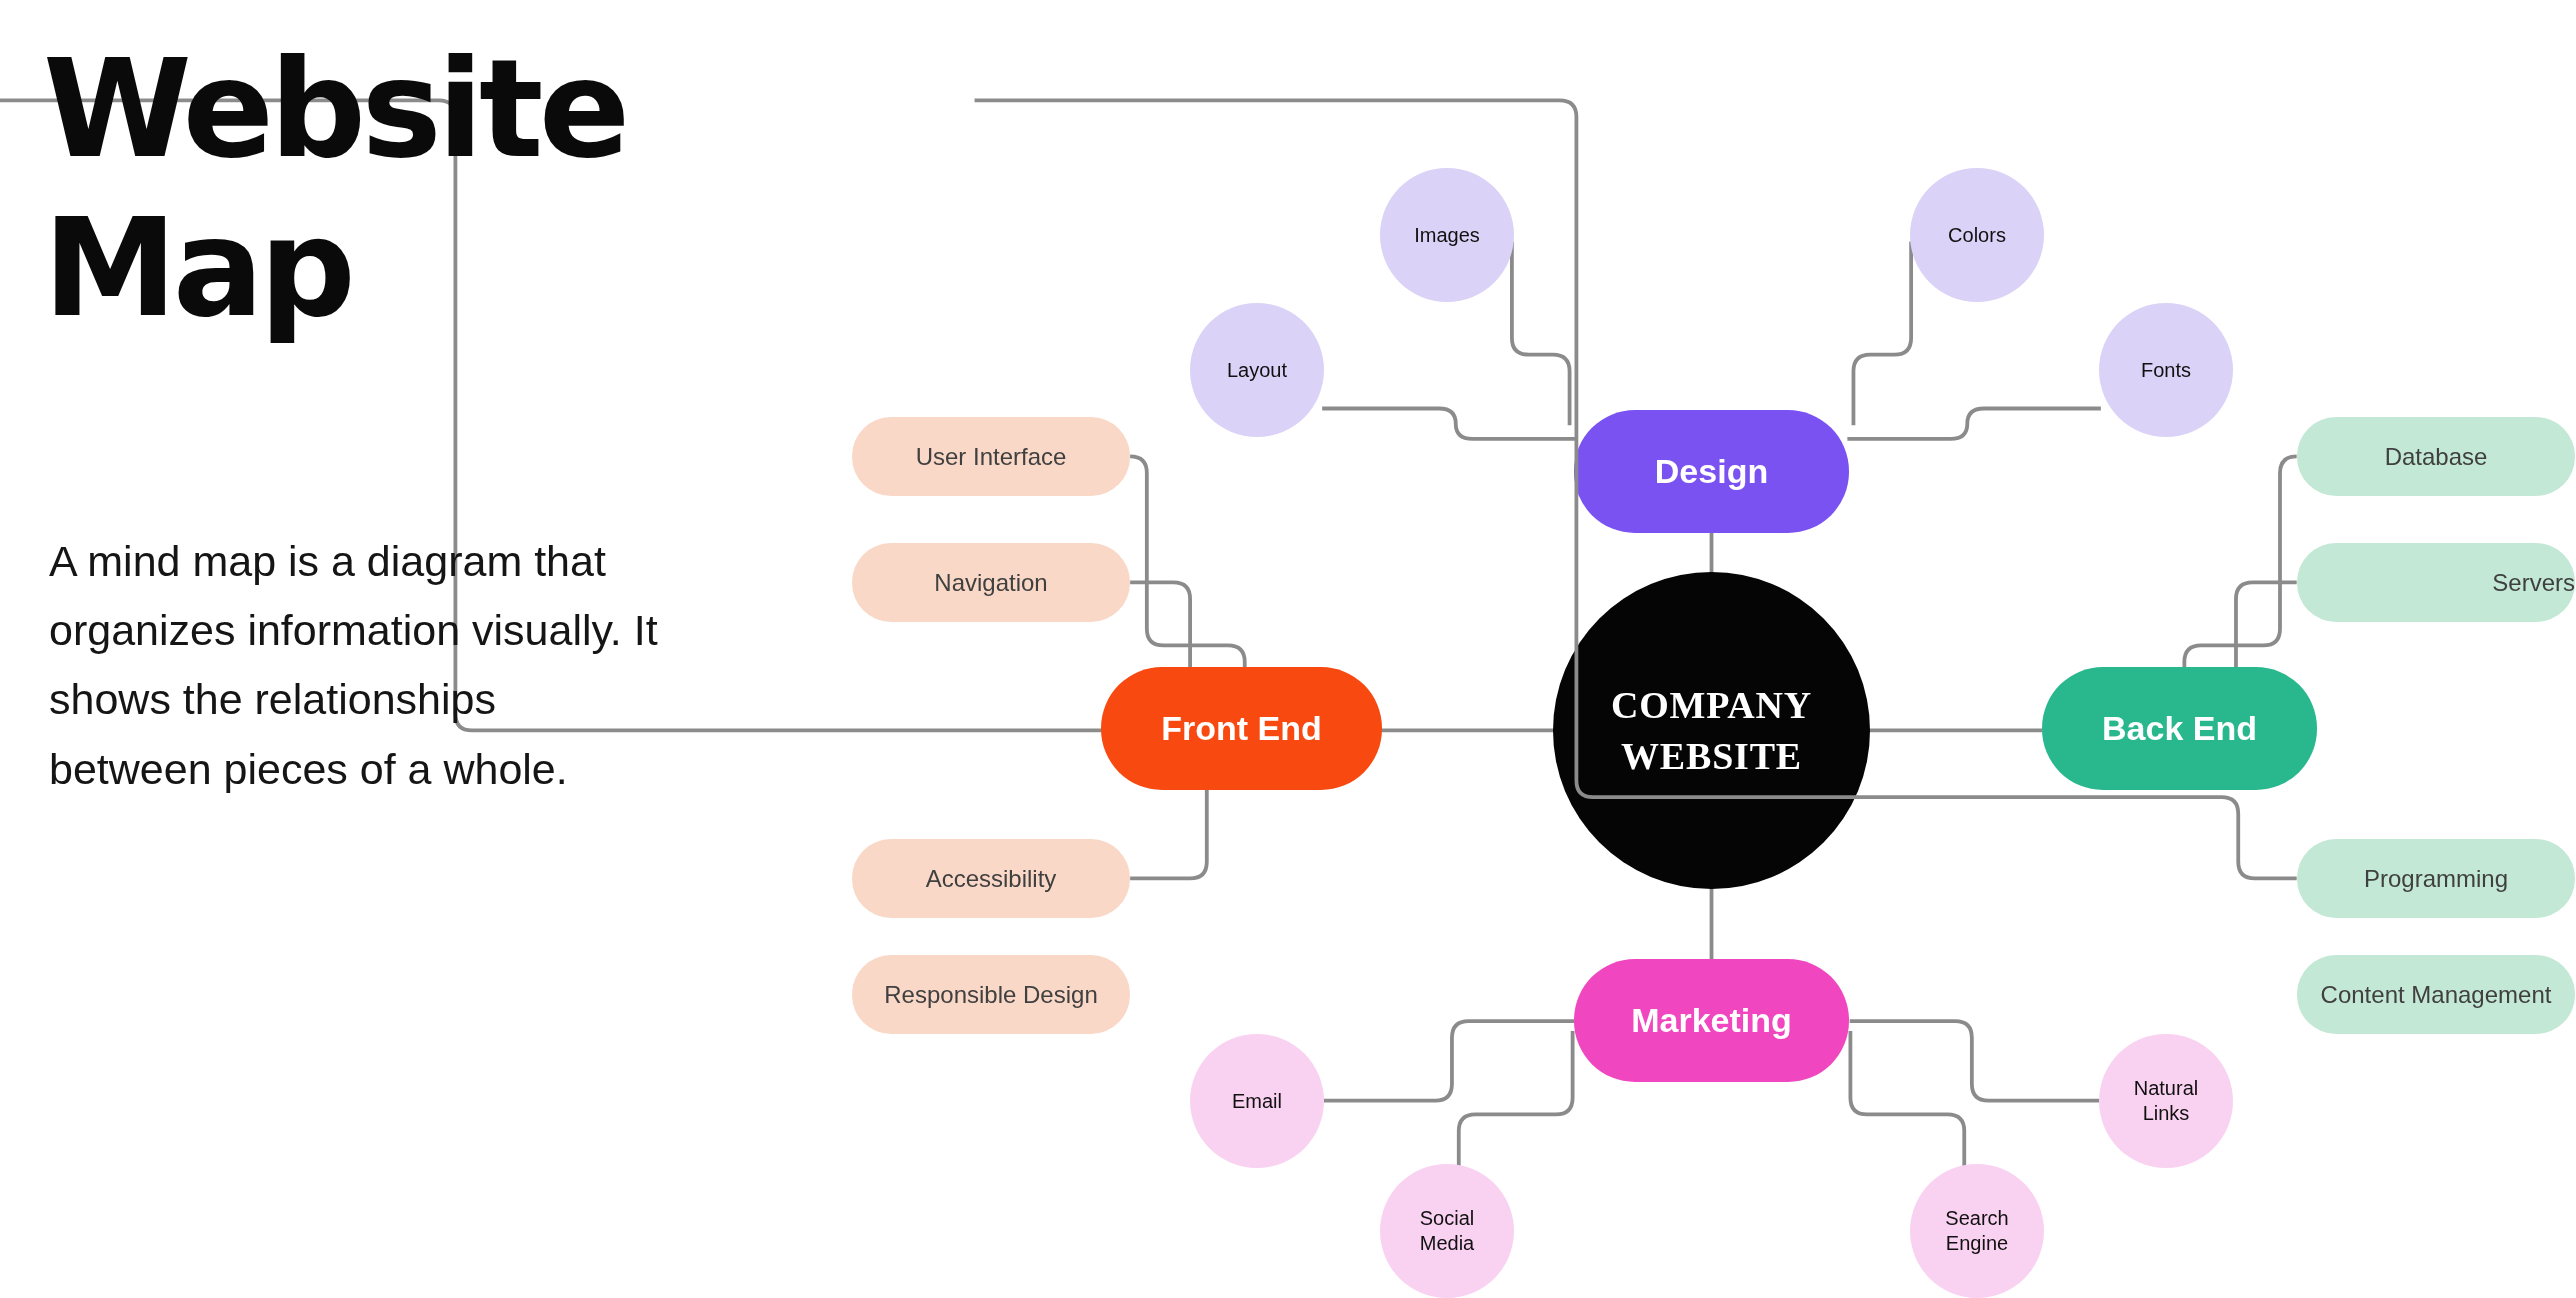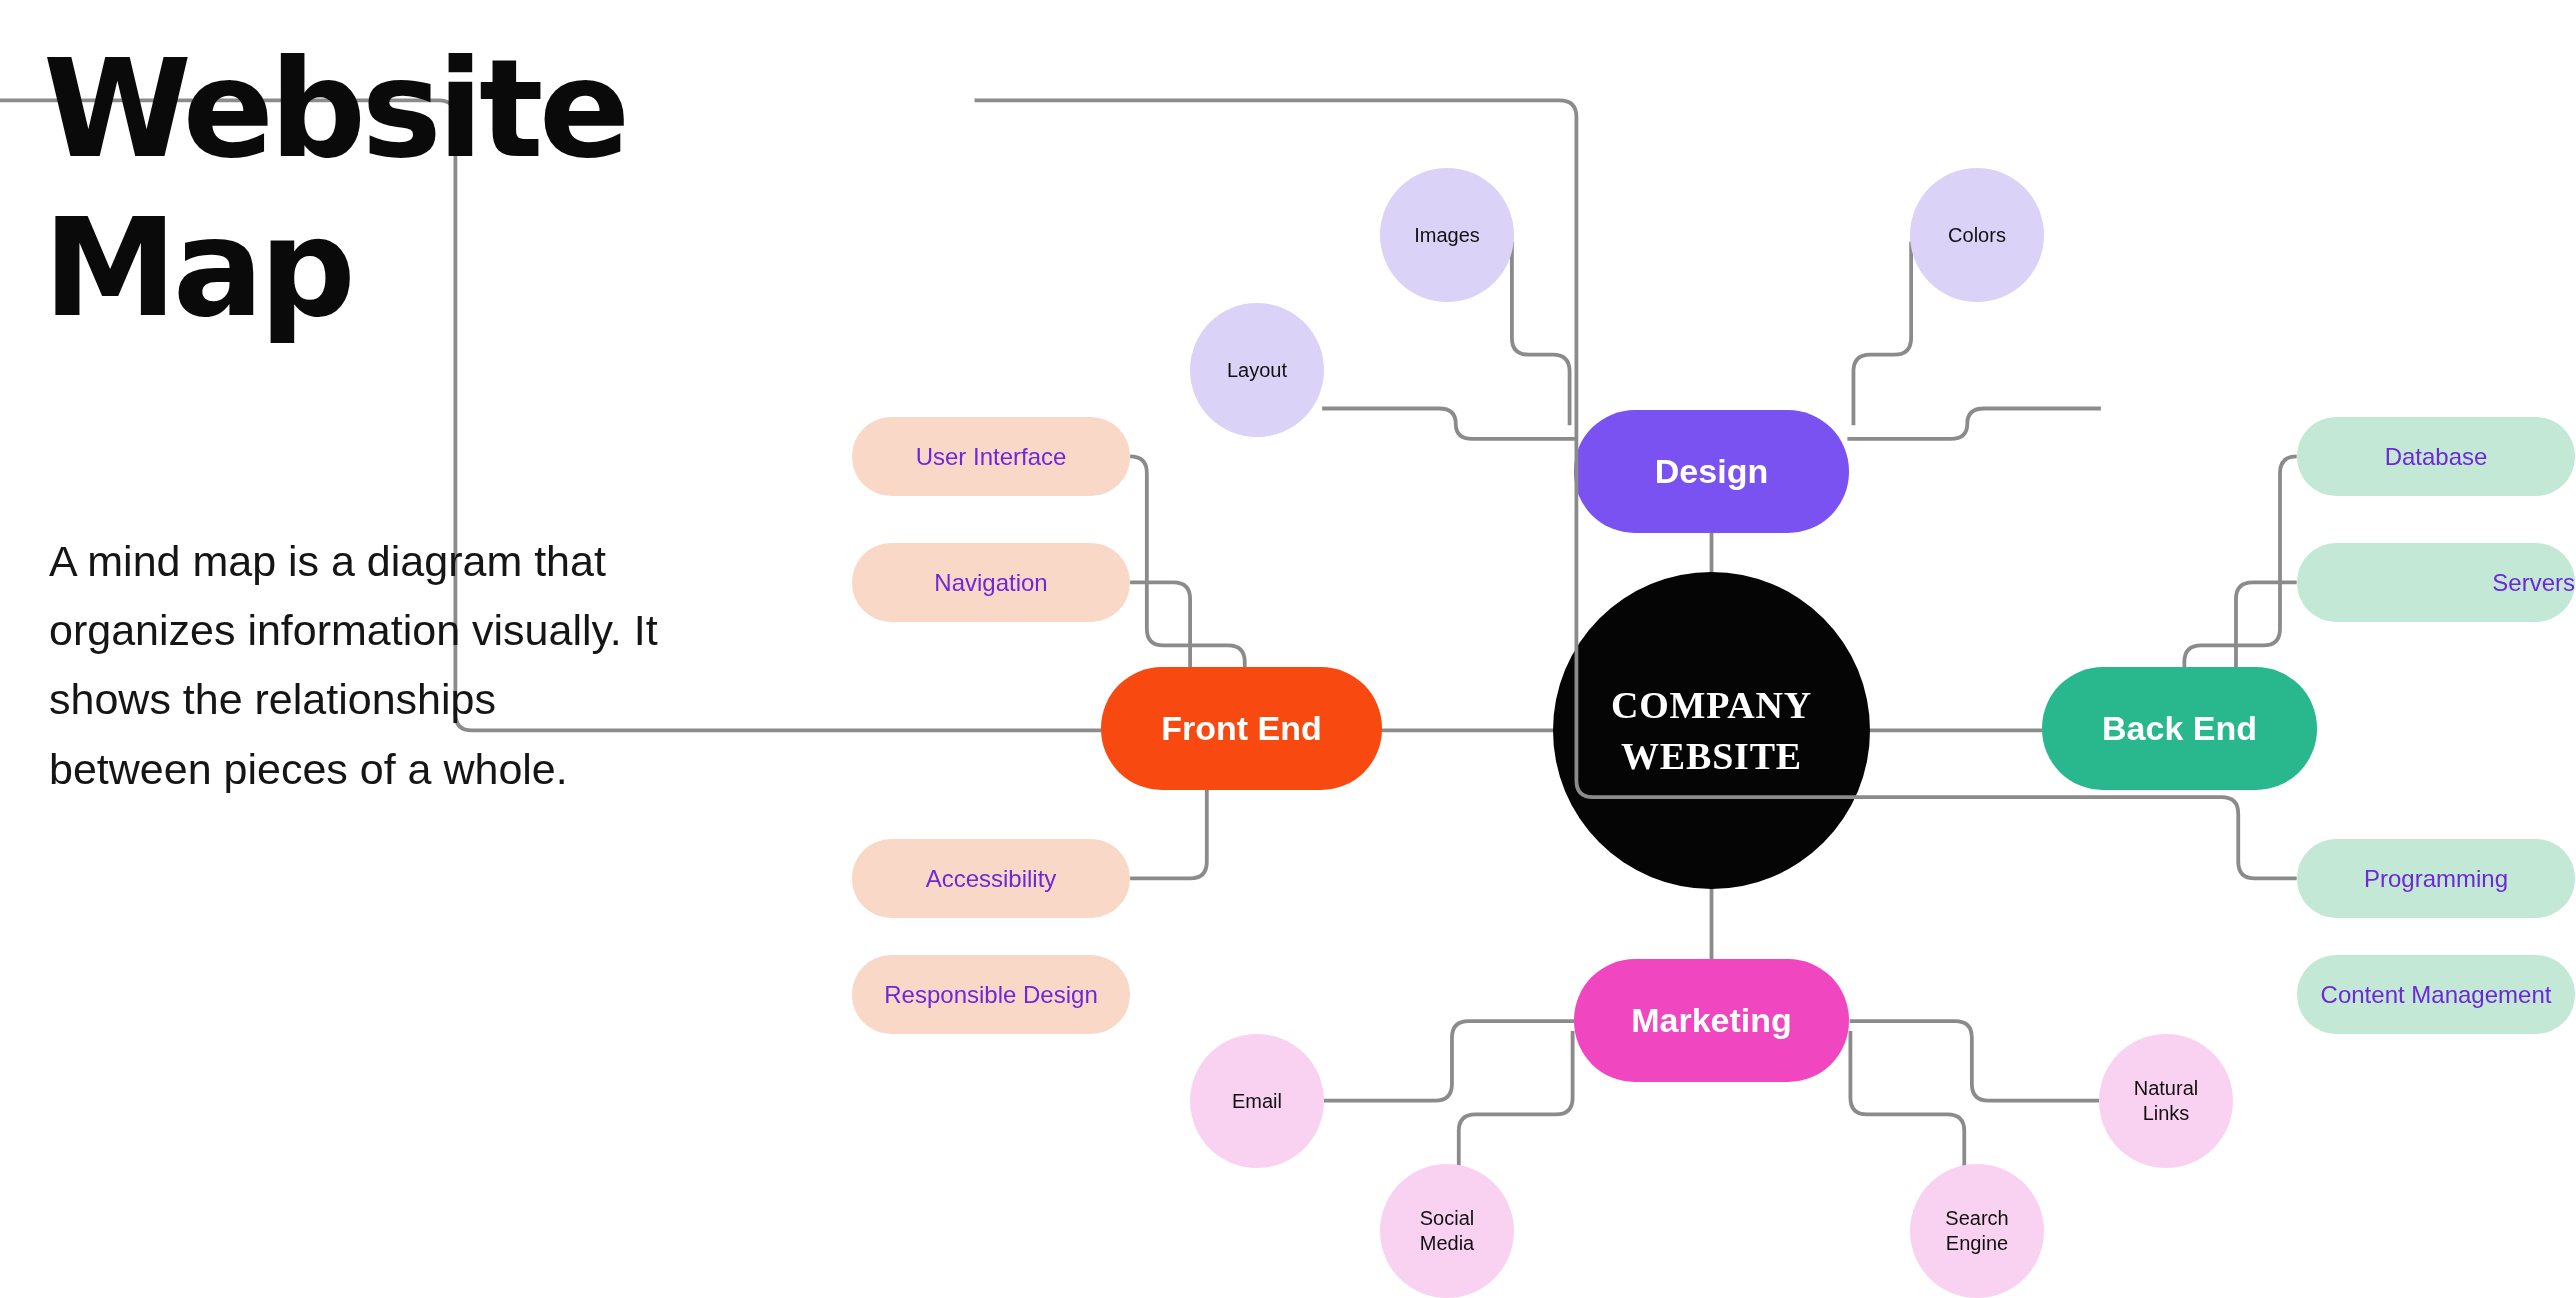--- a/index.html
+++ b/index.html
@@ -36,21 +36,21 @@
     font-weight:bold;font-size:38px;line-height:1.34;letter-spacing:0.8px;
     white-space:pre-line;
     font-family:Liberation Serif, serif;
   }
   .branch{
     width:275px;height:123px;border-radius:61px;
     color:#ffffff;font-weight:bold;font-size:34px;
   }
   .pill{
     width:278px;height:79px;border-radius:39px;
-    color:#6d28d9;font-size:24px;
+    color:#404040;font-size:24px;
   }
   .bubble{
     width:134px;height:134px;border-radius:50%;
     color:#111111;font-size:20px;line-height:1.25;
   }
   .bubble span{display:block;max-width:114px;}
 </style>
 </head>
 <body>
 
@@ -102,20 +102,23 @@
 
     <div class="node bubble" style="left:1380px;top:168px;background:#DAD2F7;">
       <span>Images</span>
     </div>
     <div class="node bubble" style="left:1910px;top:168px;background:#DAD2F7;">
       <span>Colors</span>
     </div>
     <div class="node bubble" style="left:1190px;top:303px;background:#DAD2F7;">
       <span>Layout</span>
     </div>
+    <div class="node bubble" style="left:2099px;top:303px;background:#DAD2F7;">
+      <span>Fonts</span>
+    </div>
 
     <div class="node pill" style="left:852px;top:417px;background:#FAD8C7;">
       <span>User Interface</span>
     </div>
     <div class="node pill" style="left:852px;top:543px;background:#FAD8C7;">
       <span>Navigation</span>
     </div>
     <div class="node pill" style="left:852px;top:839px;background:#FAD8C7;">
       <span>Accessibility</span>
     </div>

